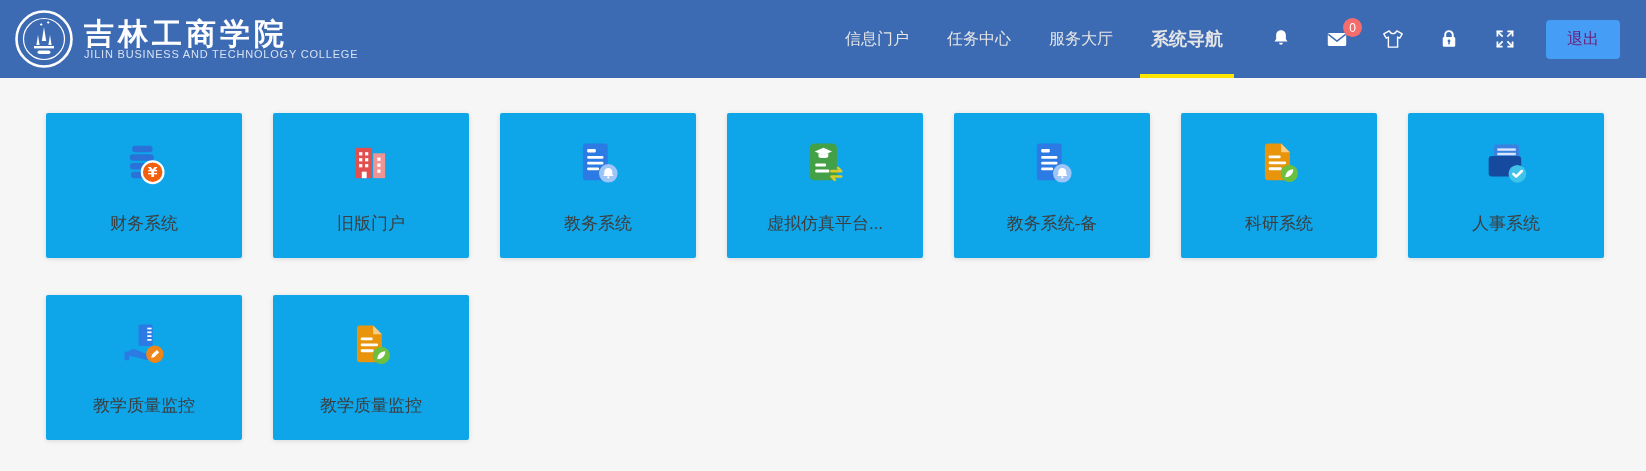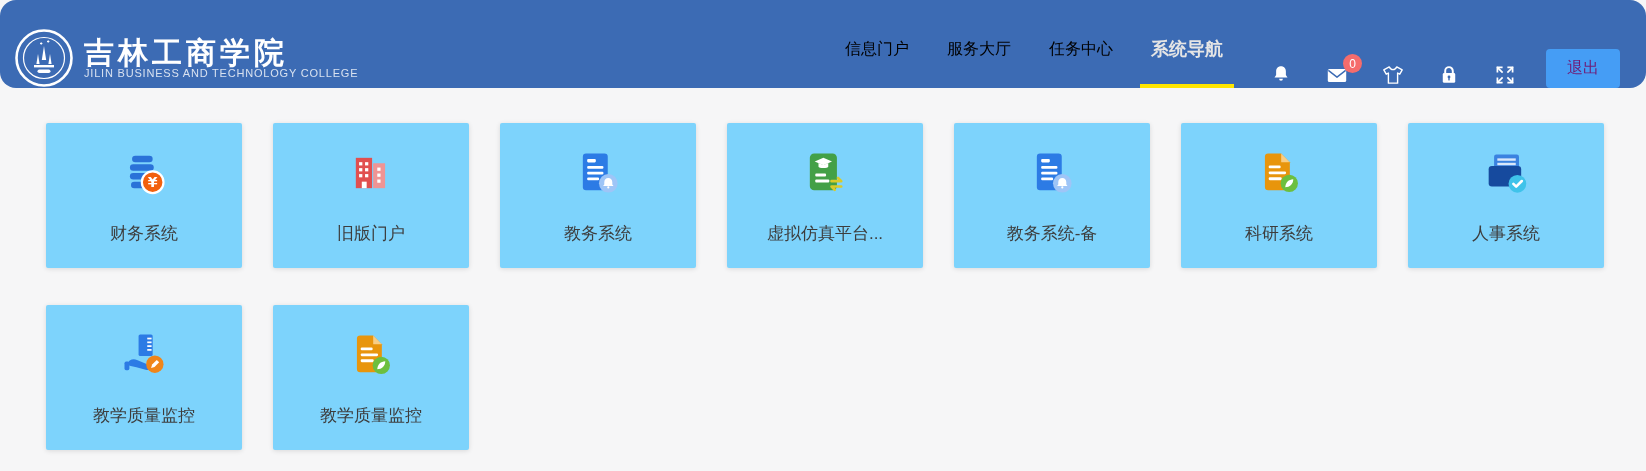--- a/index.html
+++ b/index.html
@@ -4,39 +4,39 @@
 <style>
   :root{
     --navbar-bg:#3c6bb4; --underline:#ffe600; --logout-bg:#459df5;
     --badge-bg:#f56c6c; --page-bg:#f6f6f7; --card-label:#3d3d3d;
   }
   *{box-sizing:border-box;margin:0;padding:0;}
   html,body{width:1646px;height:471px;overflow:hidden;}
   body{font-family:"Liberation Sans","DejaVu Sans",sans-serif;background:var(--page-bg);}
 
   
-  .navbar{height:88px;background:var(--navbar-bg);display:flex;align-items:flex-end;padding:0 26px 0 14px;border-radius:16px;}
+  .navbar{height:78px;background:var(--navbar-bg);display:flex;align-items:center;padding:0 26px 0 14px;}
   .brand{display:flex;align-items:center;gap:10px;}
   .seal{width:60px;height:60px;flex:0 0 auto;}
   .brand-text{display:flex;flex-direction:column;line-height:1;}
   .brand-title{color:#fff;font-size:30px;font-weight:bold;font-family:"DejaVu Serif","Liberation Serif",serif;letter-spacing:4px;}
   .brand-sub{color:rgba(255,255,255,.8);font-size:11px;letter-spacing:.8px;margin-top:0;}
   .nav-links{display:flex;align-items:stretch;height:78px;margin-left:auto;}
-  .nav-link{position:relative;display:flex;align-items:center;padding:0 19px;font-size:16px;color:#000000;cursor:pointer;}
+  .nav-link{position:relative;display:flex;align-items:center;padding:0 19px;font-size:16px;color:#e5e5e5;cursor:pointer;}
   .nav-link.active{color:#e5e5e5;font-weight:bold;font-size:18px;}
   .nav-link.active::after{content:"";position:absolute;left:8px;right:8px;bottom:0;height:4px;background:var(--underline);}
   .nav-icons{display:flex;align-items:center;gap:30px;margin:0 28px 0 26px;}
   .nav-icon{position:relative;width:26px;height:26px;cursor:pointer;}
   .nav-icon svg{width:26px;height:26px;display:block;}
   .badge{position:absolute;top:-8px;right:-12px;min-width:19px;height:19px;border-radius:10px;background:var(--badge-bg);color:#fff;font-size:12px;display:flex;align-items:center;justify-content:center;padding:0 4px;}
   .logout-btn{background:var(--logout-bg);color:#701a75;border:none;border-radius:4px;font-size:16px;padding:9px 21px;cursor:pointer;font-family:inherit;}
 
   
   .grid{padding:35px 40px 0 46px;display:flex;flex-wrap:wrap;gap:37px 31px;}
-  .card{width:196px;height:145px;background:#7dd3fc;border-radius:2px;box-shadow:0 1px 5px rgba(0,0,0,.12);
+  .card{width:196px;height:145px;background:#0ea5e9;border-radius:2px;box-shadow:0 1px 5px rgba(0,0,0,.12);
         display:flex;flex-direction:column;align-items:center;justify-content:center;gap:23px;cursor:pointer;}
   .card svg{width:52px;height:52px;display:block;}
   .card-label{font-size:17px;color:var(--card-label);white-space:nowrap;}
 </style>
 </head>
 <body>
 
 <svg width="0" height="0" style="position:absolute" aria-hidden="true">
   <defs>
 
@@ -168,24 +168,24 @@
       <div class="brand-title">吉林工商学院</div>
       <div class="brand-sub">JILIN BUSINESS AND TECHNOLOGY COLLEGE</div>
     </div>
   </div>
 
   <nav class="nav-links" id="nav-links">
       <div class="nav-link">
         <span>信息门户</span>
       </div>
       <div class="nav-link">
+        <span>任务中心</span>
+      </div>
+      <div class="nav-link">
         <span>服务大厅</span>
-      </div>
-      <div class="nav-link">
-        <span>任务中心</span>
       </div>
       <div class="nav-link active">
         <span>系统导航</span>
       </div>
     </nav>
 
   <div class="nav-icons" id="nav-icons">
       <div class="nav-icon">
         <svg>
           <use href="#sym-bell"></use>

